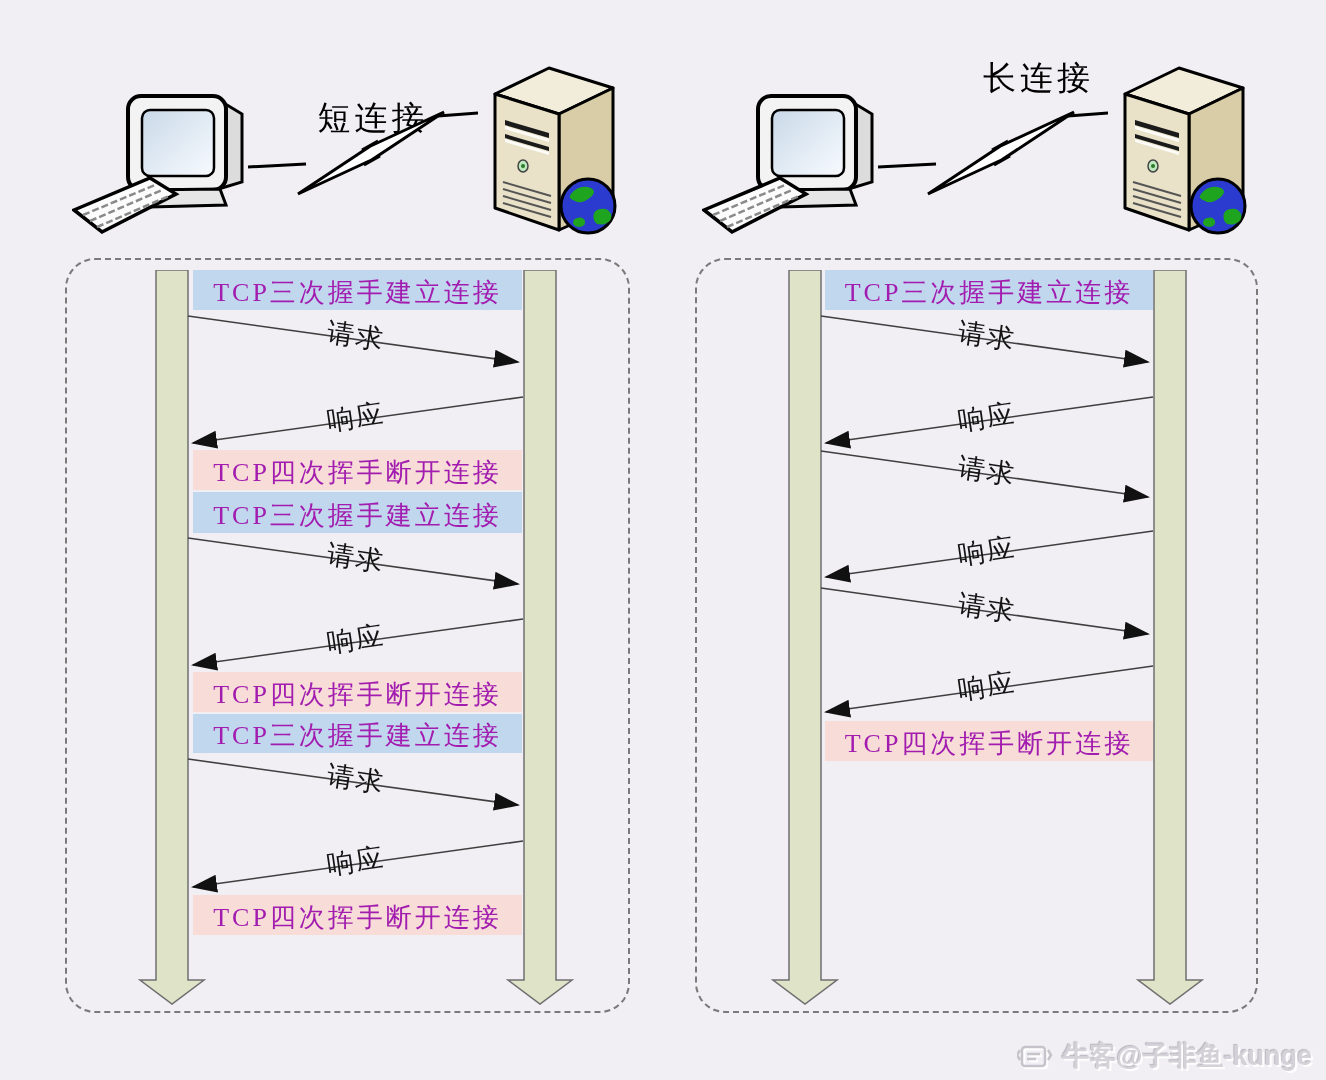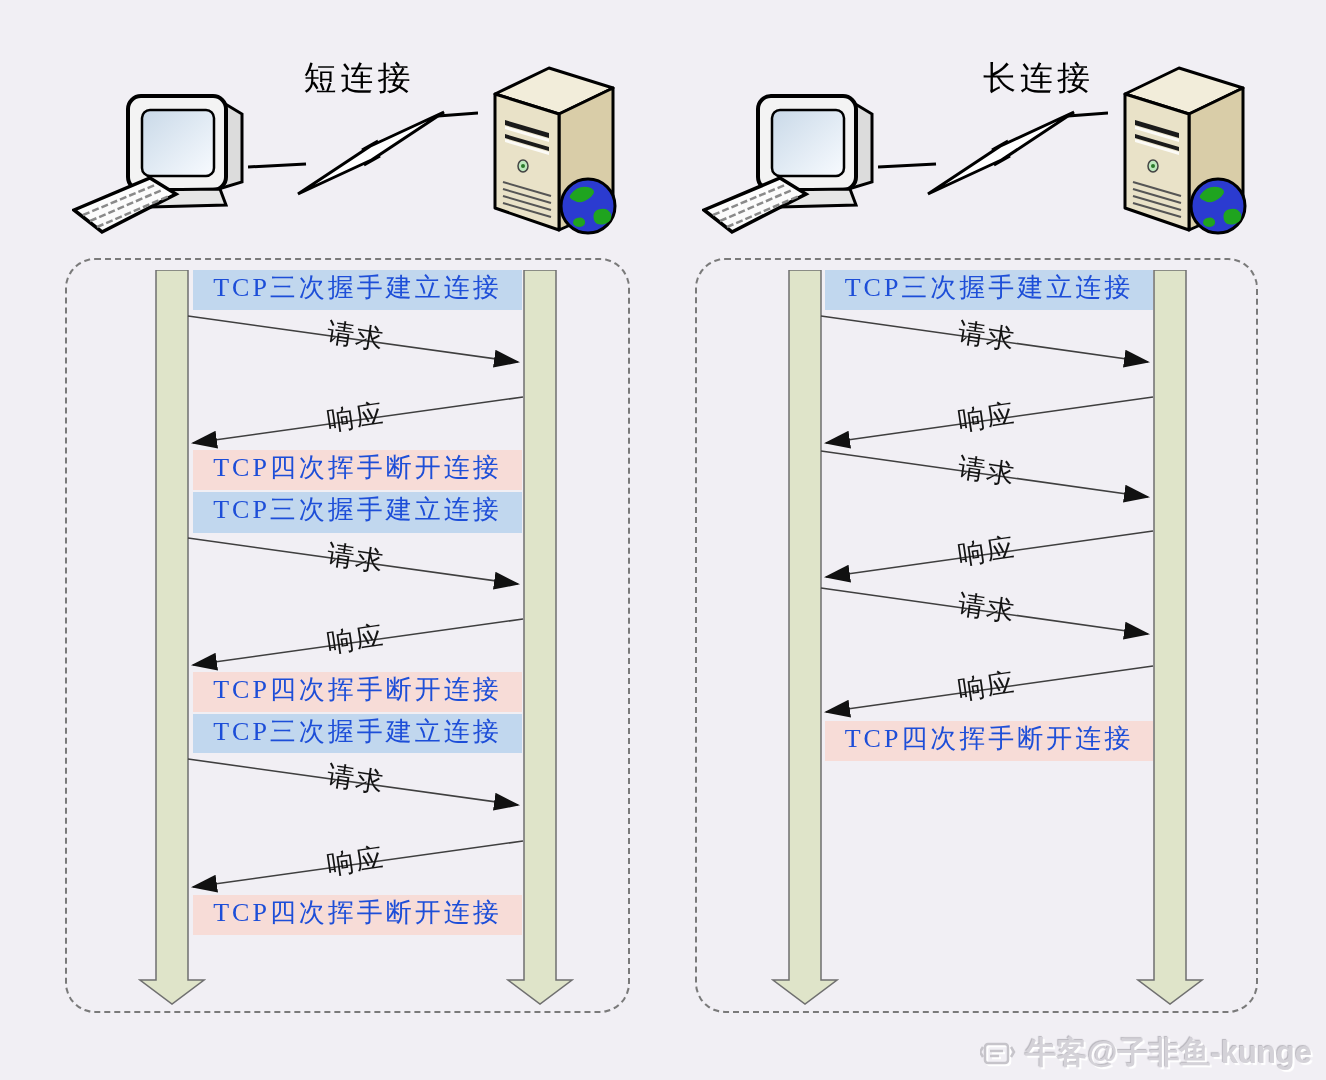--- a/index.html
+++ b/index.html
@@ -17,39 +17,39 @@
   
   .dash-box{
     position:absolute;top:258px;height:755px;
     border:2.5px dashed var(--dash,#7a7a7a);border-radius:30px;
     box-sizing:border-box;
   }
   
   .lifeline{position:absolute;top:270px;}
   
   .banner{
-    position:absolute;display:flex;align-items:flex-start;justify-content:center;
-    font-size:26px;letter-spacing:3px;color:#1d4ed8;
+    position:absolute;display:flex;align-items:flex-end;justify-content:center;
+    font-size:26px;letter-spacing:3px;color:#a21caf;
   }
   .banner.blue{background:var(--banner_blue,#c1d7ee);}
   .banner.pink{background:var(--banner_pink,#f7dcd7);}
   
   .arrow-row{position:absolute;height:52px;}
   .arrow-row svg{position:absolute;left:0;top:0;overflow:visible;}
   .arrow-label{
     position:absolute;left:50%;top:50%;
     font-size:27px;letter-spacing:2px;color:#141414;white-space:nowrap;
   }
   .arrow-label.r{transform:translate(-50%,-58%) rotate(8.3deg);}
   .arrow-label.l{transform:translate(-50%,-58%) rotate(-8.3deg);}
   
   .watermark{
     position:absolute;right:14px;bottom:6px;display:flex;align-items:center;gap:9px;
     font-family:"Liberation Sans","DejaVu Sans",sans-serif;
-    font-size:31px;font-weight:bold;color:#d4d2d8;
+    font-size:27px;font-weight:bold;color:#d4d2d8;
     text-shadow:2px 2px 1px #ffffff,-1px -1px 1px #b8b6bd;
   }
   .defs-holder{position:absolute;width:0;height:0;}
 </style>
 </head>
 <body>
 
 <svg class="defs-holder" aria-hidden="true">
   <defs>
     <marker id="ah" markerUnits="userSpaceOnUse" markerWidth="26" markerHeight="18" refX="24" refY="9" orient="auto">
@@ -57,21 +57,21 @@
     </marker>
     <linearGradient id="scrGrad" x1="0" y1="0" x2="1" y2="1">
       <stop offset="0" stop-color="#c9d9e8"></stop>
       <stop offset="1" stop-color="#f8fbff"></stop>
     </linearGradient>
   </defs>
 </svg>
 
 <div>
 
-  <div class="panel-title" style="left:254px;">短连接</div>
+  <div class="panel-title" style="left:268px;margin-top:40px;">短连接</div>
 
   <svg class="abs" style="left:72px;top:82px;" width="175" height="158" viewBox="0 0 175 158">
     <polygon points="150,20 170,32 170,100 150,106" fill="#dcdcdc" stroke="#000" stroke-width="3"></polygon>
     <rect x="56" y="14" width="98" height="94" rx="13" fill="#f3f3f3" stroke="#000" stroke-width="4"></rect>
     <rect x="70" y="28" width="72" height="66" rx="8" fill="url(#scrGrad)" stroke="#000" stroke-width="2.5"></rect>
     <polygon points="70,108 148,107 154,123 78,125" fill="#e6e6e6" stroke="#000" stroke-width="3"></polygon>
     <polygon points="2,128 78,96 104,112 30,150" fill="#fcfcfc" stroke="#000" stroke-width="3.5"></polygon>
     <line x1="11" y1="133" x2="83" y2="103" stroke="#8a8a8a" stroke-width="2.5" stroke-dasharray="7,3"></line>
     <line x1="18" y1="139" x2="90" y2="108" stroke="#8a8a8a" stroke-width="2.5" stroke-dasharray="7,3"></line>
     <line x1="25" y1="145" x2="97" y2="114" stroke="#8a8a8a" stroke-width="2.5" stroke-dasharray="7,3"></line>

